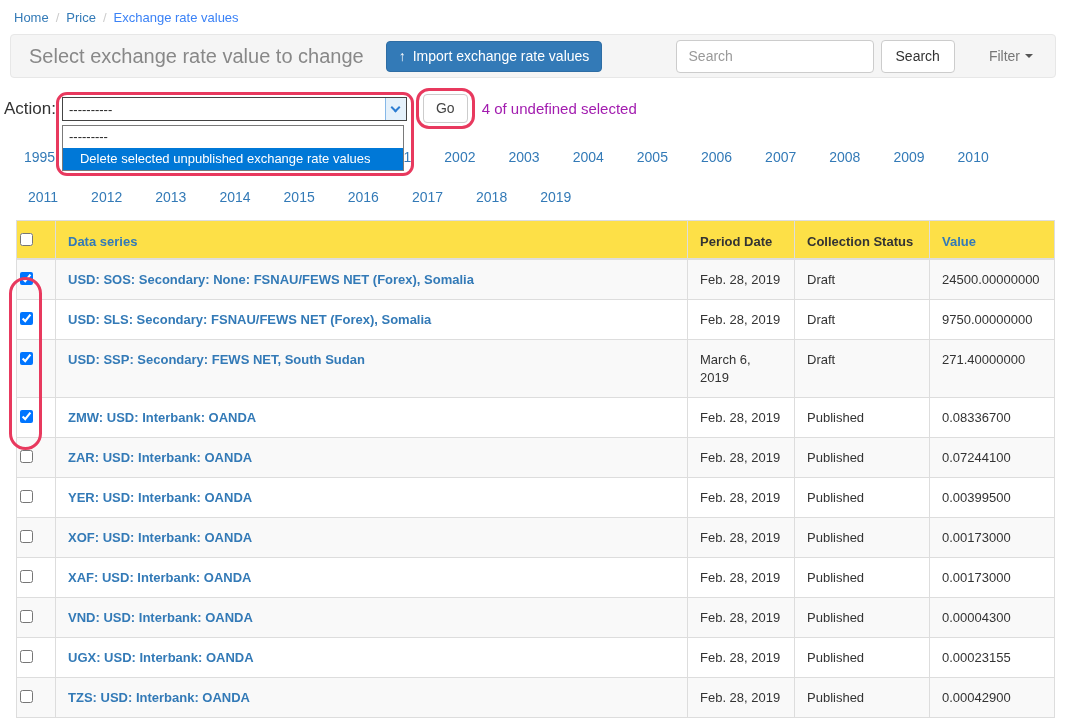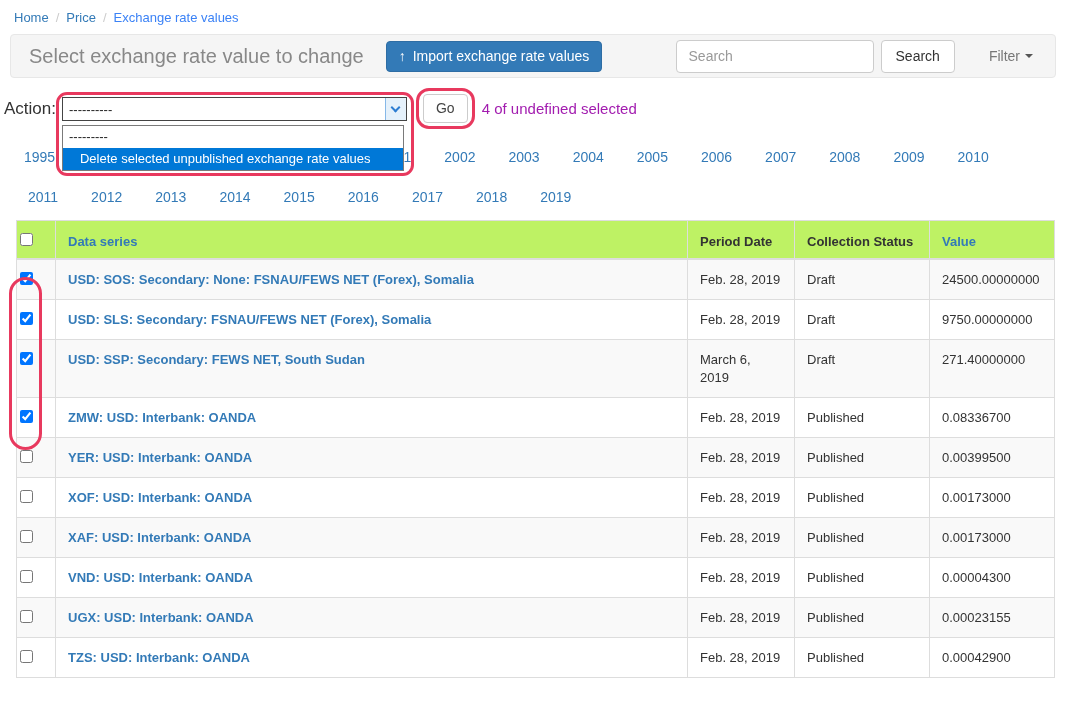--- a/index.html
+++ b/index.html
@@ -95,21 +95,21 @@
   .year-gap { display:inline-block; width:292px; }
 
   
   .table-wrap { position:relative; margin:15px 11px 0 16px; }
   table { border-collapse:collapse; width:100%; table-layout:fixed; }
   col.c-check  { width:39px; }
   col.c-period { width:107px; }
   col.c-status { width:135px; }
   col.c-value  { width:125px; }
   th, td { border:1px solid #ddd; text-align:left; }
-  th { vertical-align:bottom; padding:8px 12px 9px; font-size:13px; background:#bef264; border-bottom-width:2px; }
+  th { vertical-align:bottom; padding:8px 12px 9px; font-size:13px; background:#fde047; border-bottom-width:2px; }
   th a { color:var(--link_blue); font-weight:bold; }
   th .plain-head { color:#333; font-weight:bold; }
   td { vertical-align:top; padding:11px 12px 10px; line-height:18px; font-size:13px; color:#333; }
   td.cell-check, th.cell-check { padding:12px 0 0 3px; }
   th.cell-check { padding-bottom:9px; vertical-align:bottom; }
   td.cell-check input, th.cell-check input { margin:0; width:13px; height:13px; }
   td.cell-series a { color:var(--link_blue); font-weight:bold; }
   tbody tr:nth-child(odd) { background:#f9f9f9; }
   tr.wrap-date td.cell-period span { display:inline-block; width:64px; }
 </style>
@@ -207,20 +207,27 @@
       </tr>
         <tr>
         <td class="cell-check"><input type="checkbox" checked="" style=""></td>
         <td class="cell-series"><a>ZMW: USD: Interbank: OANDA</a></td>
         <td class="cell-period"><span>Feb. 28, 2019</span></td>
         <td><span>Published</span></td>
         <td><span>0.08336700</span></td>
       </tr>
         <tr>
         <td class="cell-check"><input type="checkbox" style=""></td>
+        <td class="cell-series"><a>ZAR: USD: Interbank: OANDA</a></td>
+        <td class="cell-period"><span>Feb. 28, 2019</span></td>
+        <td><span>Published</span></td>
+        <td><span>0.07244100</span></td>
+      </tr>
+        <tr>
+        <td class="cell-check"><input type="checkbox" style=""></td>
         <td class="cell-series"><a>YER: USD: Interbank: OANDA</a></td>
         <td class="cell-period"><span>Feb. 28, 2019</span></td>
         <td><span>Published</span></td>
         <td><span>0.00399500</span></td>
       </tr>
         <tr>
         <td class="cell-check"><input type="checkbox" style=""></td>
         <td class="cell-series"><a>XOF: USD: Interbank: OANDA</a></td>
         <td class="cell-period"><span>Feb. 28, 2019</span></td>
         <td><span>Published</span></td>

